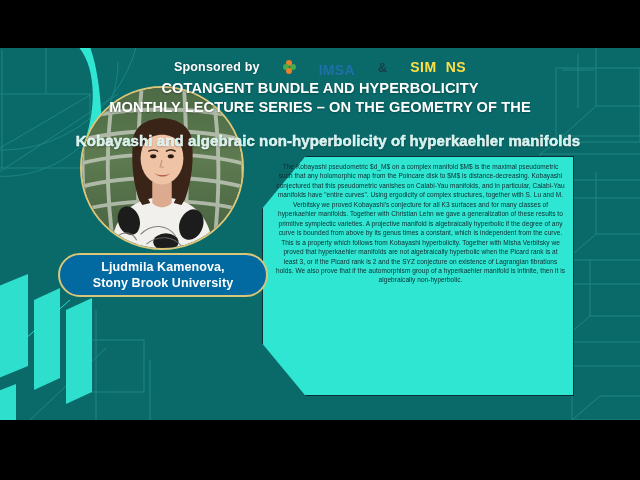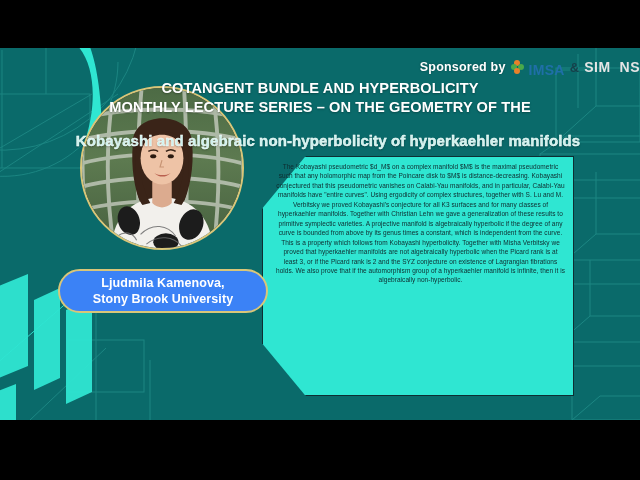--- a/index.html
+++ b/index.html
@@ -20,42 +20,42 @@
     background:#0a6a6a;
     overflow:hidden;
   }
 
   
   .deco { position:absolute; inset:0; pointer-events:none; }
 
   
   .sponsor-row {
     position:absolute; top:8px; left:0; width:640px;
-    display:flex; align-items:center; justify-content:flex-end; gap:5px;
+    display:flex; align-items:center; justify-content:center; gap:23px;
     z-index:6;
   }
   .sponsor-by {
     font-size:12.5px; font-weight:700; color:#ffffff;
     letter-spacing:.2px;
     text-shadow:0 0 2px rgba(0,0,0,.35);
   }
   .imsa-mark { display:inline-block; width:13px; height:13px; position:relative; }
   .imsa-mark i {
     position:absolute; width:6px; height:6px; border-radius:50%;
     display:block;
   }
   .imsa-mark i.a { background:#e8812a; left:3.5px; top:-0.5px; }
   .imsa-mark i.b { background:#4aa94a; left:0px;   top:3.5px; }
   .imsa-mark i.c { background:#4aa94a; left:7px;   top:3.5px; }
   .imsa-mark i.d { background:#e8812a; left:3.5px; top:7.5px; }
   .imsa-word {
     font-size:14px; font-weight:700; color:#1f6fa8; letter-spacing:.3px;margin-top:6px;
   }
   .amp { font-size:13px; font-weight:700; color:#16404a; }
-  .simons-word { font-size:14px; font-weight:700; color:#e5e5e5; letter-spacing:.5px; }
+  .simons-word { font-size:14px; font-weight:700; color:#fde047; letter-spacing:.5px; }
   .simons-word .gap { display:inline-block; width:9px; }
 
   .series-title {
     position:absolute; top:31px; left:0; width:640px;
     text-align:center; z-index:6;
     color:#ffffff; font-weight:700;
     font-size:14.6px; line-height:18.5px; letter-spacing:.1px;
     text-shadow:0 1px 2px rgba(0,0,0,.3);
   }
 
@@ -84,25 +84,24 @@
   }
   .lattice { position:absolute; inset:0; opacity:.85; }
   .person { position:absolute; left:0; right:0; bottom:0; top:0; }
 
   
   .nameplate {
     position:absolute; left:58px; top:205px;
     width:210px; height:44px;
     border:2px solid #d9c679;
     border-radius:22px;
-    background:#3b82f6;
+    background:#0369a1;
     display:flex; flex-direction:column;
     align-items:center; justify-content:center;
     z-index:7;
-    margin-top:16px;
   }
   .nameplate div {
     color:#ffffff; font-size:12.5px; font-weight:700; line-height:16px;
     letter-spacing:.1px;
   }
 
   
   .abstract-shell {
     position:absolute; left:262px; top:108px;
     width:312px; height:240px;

